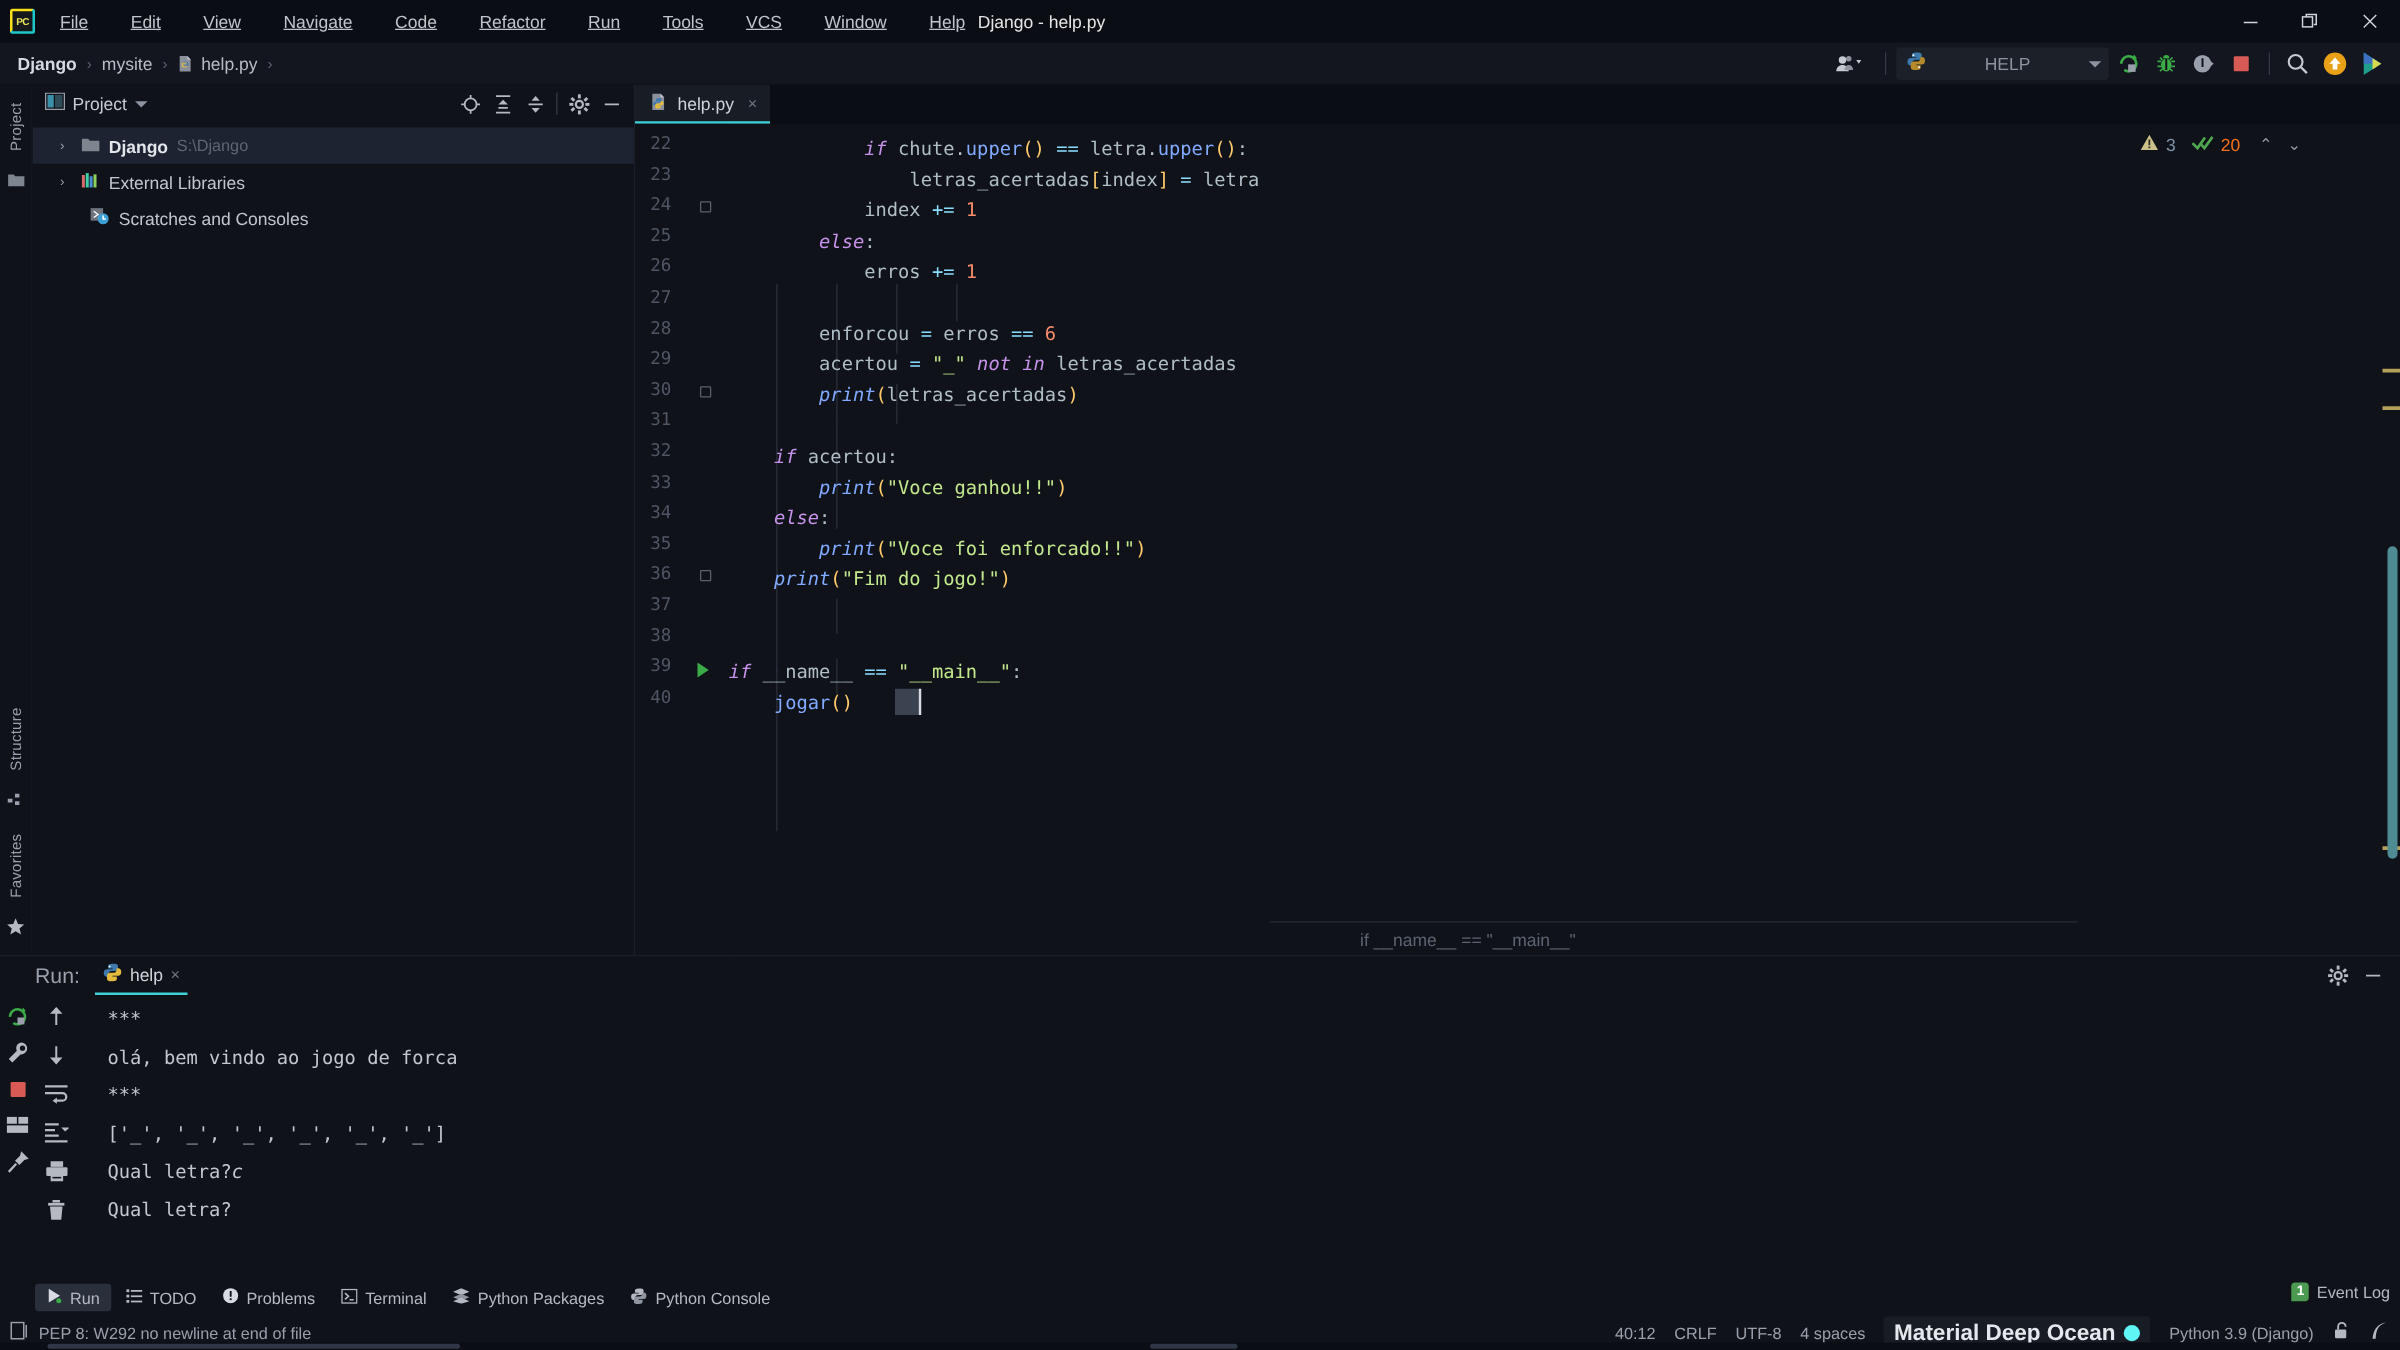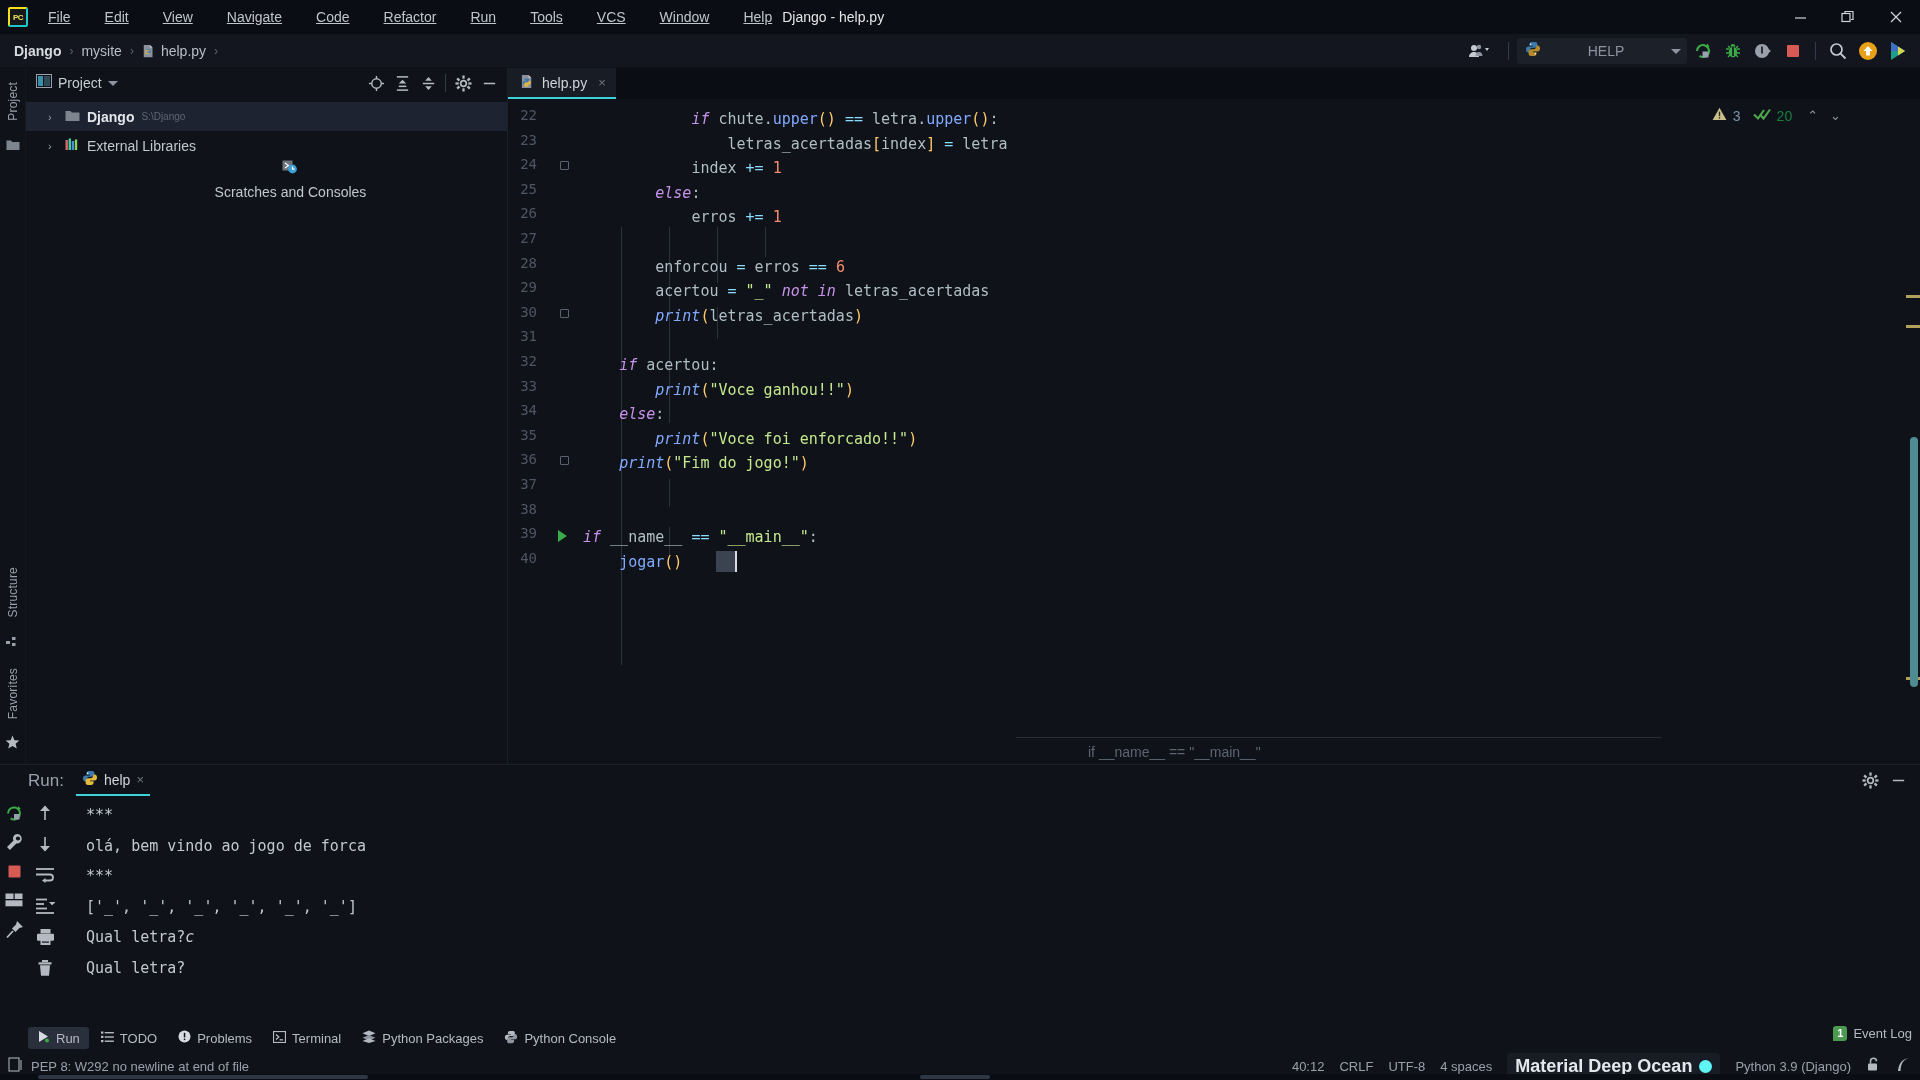--- a/index.html
+++ b/index.html
@@ -75,21 +75,21 @@
   .pp-head { height: 30px; display: flex; align-items: center; padding: 0 6px 0 10px; gap: 6px; position: relative; }
   .pp-title { font-size: 14px; color: #c8ccd3; }
   .pp-head-icons { position: absolute; right: 6px; display: flex; align-items: center; gap: 2px; }
   .pp-ic { width: 24px; height: 24px; display: flex; align-items: center; justify-content: center; border-radius: 3px; }
   .tree { padding-top: 4px; font-size: 14px; }
   .tnode { display: flex; align-items: center; height: 29px; padding-left: 22px; gap: 7px; }
   .tnode.sel { background: #1d2330; }
   .tnode .arrow { width: 10px; color: #9aa0ab; font-size: 11px; flex: none; }
   .tnode .tlabel { color: #c2c7ce; }
   .tnode .tlabel.b { font-weight: bold; color: #e2e5ea; }
-  .tnode .tpath { color: #5f6673; font-size: 10px; }
+  .tnode .tpath { color: #5f6673; font-size: 13px; }
 
   
   .editorcol { flex: 1; display: flex; flex-direction: column; min-width: 0; background: #0f1219; }
   .tabbar { height: 31px; background: #0b0d14; display: flex; align-items: stretch; flex: none; }
   .tab {
     display: flex; align-items: center; gap: 7px; padding: 0 10px 0 12px;
     background: #181c25; border-bottom: 2px solid #3fd0d8; font-size: 14px; color: #cfd3da;
   }
   .tab .x { color: #6f7682; font-size: 13px; margin-left: 4px; }
 
@@ -408,21 +408,21 @@
           <span>
             <svg width="15" height="13" viewBox="0 0 15 13">
                 <rect x="0.5" y="2" width="2.4" height="10" fill="#d96a6a"></rect>
                 <rect x="3.6" y="0.5" width="2.4" height="11.5" fill="#3fd0a8"></rect>
                 <rect x="6.7" y="3" width="2.4" height="9" fill="#4a8fd6"></rect>
                 <rect x="9.8" y="1.5" width="2.4" height="10.5" fill="#8bd15c"></rect>
               </svg>
           </span>
           <span class="tlabel">External Libraries</span>
         </div>
-        <div class="tnode" style="padding-left:48px;flex-direction:column;">
+        <div class="tnode" style="padding-left:48px;">
           <span style="margin-left:-2px;">
             <svg width="16" height="14" viewBox="0 0 16 14">
                 <rect x="0.5" y="0.5" width="10" height="10" fill="#6e747e"></rect>
                 <path d="M3 3 l3.5 2.5 L3 8" fill="none" stroke="#fff" stroke-width="1.1"></path>
                 <circle cx="10.5" cy="9" r="4.4" fill="#3c9fd6"></circle>
                 <path d="M10.5 6.4v2.8h2.1" fill="none" stroke="#fff" stroke-width="1.2"></path>
               </svg>
           </span>
           <span class="tlabel">Scratches and Consoles</span>
         </div>
@@ -458,21 +458,21 @@
                 <rect x="6.8" y="10.2" width="1.4" height="1.4" fill="#2b2b20"></rect>
               </svg>
           </span>
           <span style="color:#7d95ad;">3</span>
           <span style="margin-left:6px;">
             <svg width="18" height="14" viewBox="0 0 18 14">
                 <path d="M1 7.5 L5 11.5 L11 3" fill="none" stroke="#4fa84f" stroke-width="2.1"></path>
                 <path d="M7 7.5 L10.5 11.5 L17 2.5" fill="none" stroke="#4fa84f" stroke-width="2.1"></path>
               </svg>
           </span>
-          <span style="color:#15803d;">20</span>
+          <span style="color:#f97316;">20</span>
           <span class="chev" style="margin-left:6px;">⌃</span>
           <span class="chev">⌄</span>
         </div>
 
         <div class="gutter">
 
         <div class="lnum" style="top: 8px;">22</div>
             <div class="lnum" style="top: 32.6px;">23</div>
             <div class="lnum" style="top: 57.2px;">24</div>
             <div class="fold" style="top: 62.2px;">

